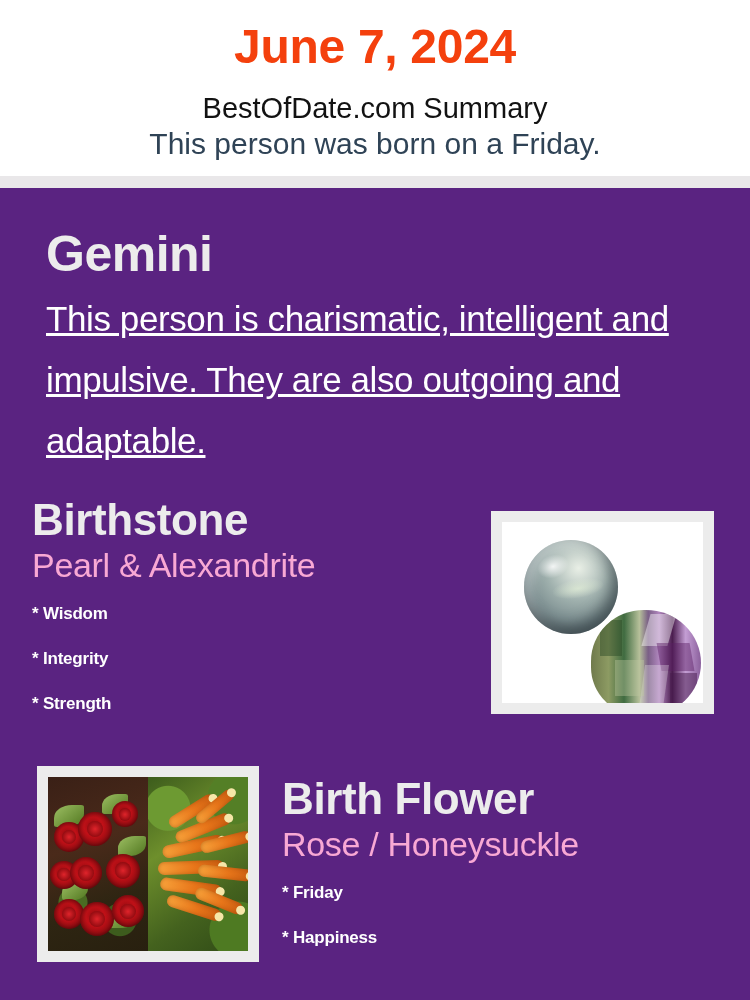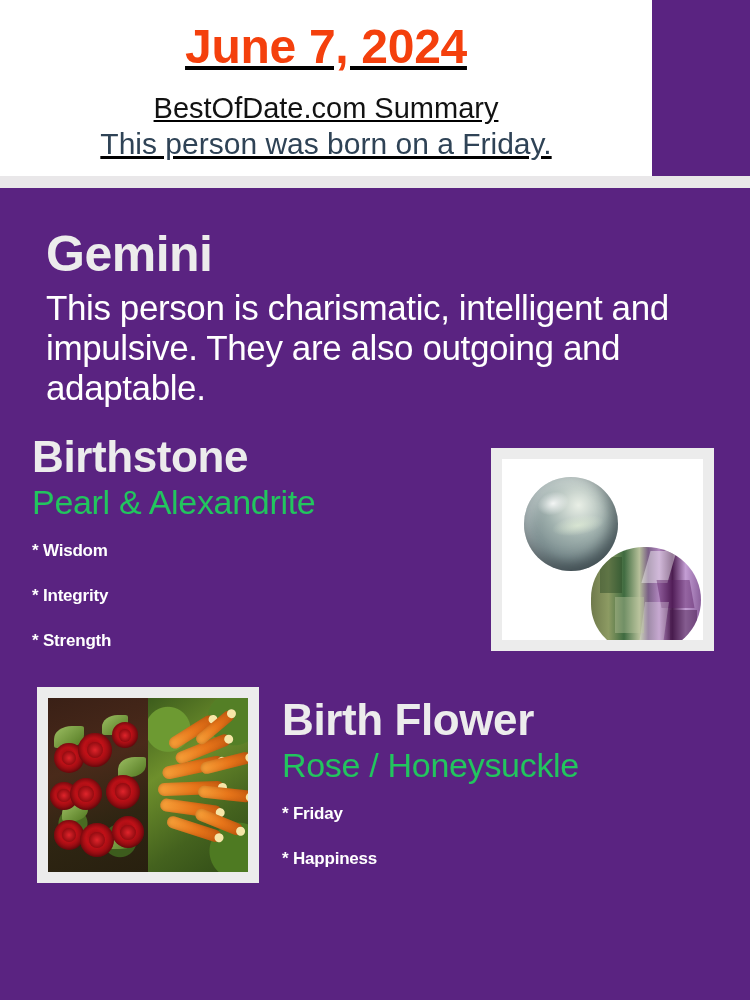--- a/index.html
+++ b/index.html
@@ -11,26 +11,25 @@
     height: 1000px;
     overflow: hidden;
     background: #5a2381;
     font-family: "Liberation Sans", sans-serif;
     -webkit-font-smoothing: antialiased;
   }
 
   
   .header {
     background: #ffffff;
-    width: 652px;
+    width: 750px;
     height: 176px;
     box-sizing: border-box;
     text-align: center;
     padding-top: 16px;
-    text-decoration: underline;
   }
   .header-date {
     color: #f4400d;
     font-size: 48px;
     font-weight: bold;
     line-height: 62px;
     letter-spacing: -0.3px;
   }
   .header-site {
     color: #121212;
@@ -69,52 +68,53 @@
     color: #ececec;
     font-size: 50px;
     font-weight: bold;
     line-height: 56px;
     letter-spacing: -0.5px;
   }
   .zodiac-desc {
     color: #ffffff;
     font-size: 35px;
     font-weight: normal;
-    line-height: 40px;
+    line-height: 61px;
     letter-spacing: -0.4px;
     margin-top: 6px;
     max-width: 690px;
+    text-decoration: underline;
   }
 
   
   .section {
     position: relative;
     display: flex;
     align-items: center;
   }
   .section-stone {
     margin-top: 24px;
     padding-left: 32px;
   }
   .section-flower {
-    margin-top: 24px;
+    margin-top: 40px;
     padding-left: 37px;
   }
   .sect-text {
     flex: 1 1 auto;
   }
   .sect-title {
     color: #ececec;
     font-size: 44px;
     font-weight: bold;
     line-height: 50px;
     letter-spacing: -0.4px;
   }
   .sect-subtitle {
-    color: #22c55e;
+    color: #f9a8d4;
     font-size: 34px;
     font-weight: normal;
     line-height: 40px;
     letter-spacing: -0.3px;
   }
   .sect-list {
     list-style: none;
     margin: 6px 0 0 0;
     padding: 0;
   }

